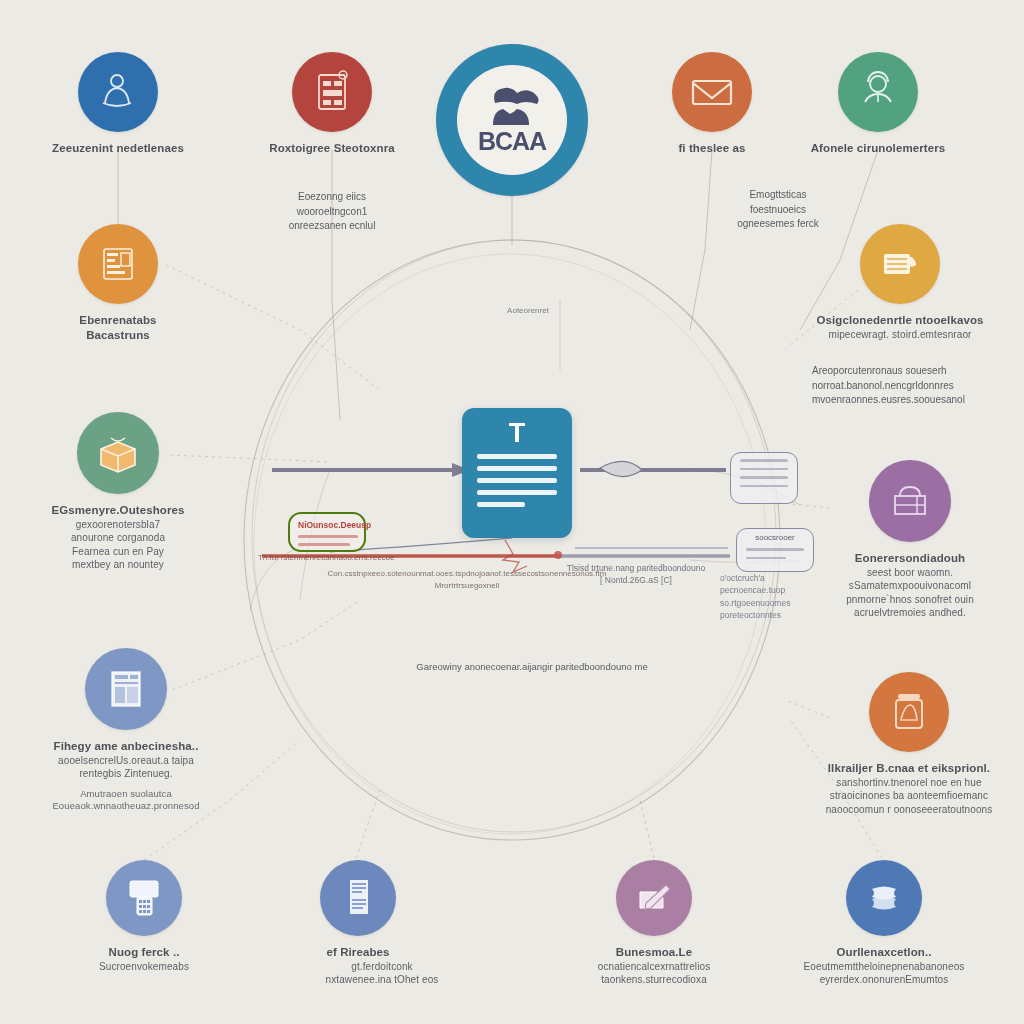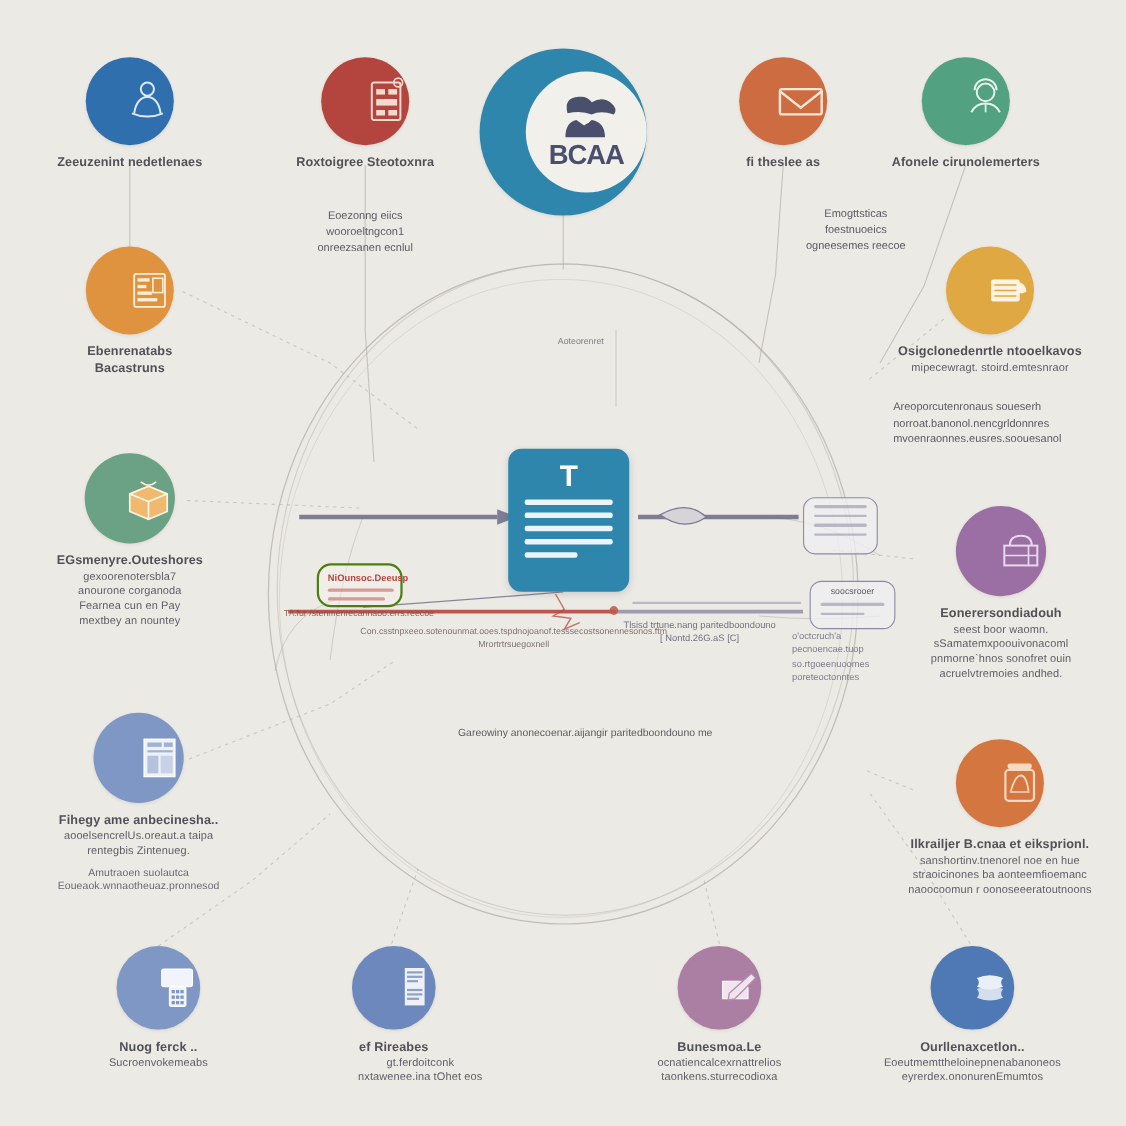--- a/index.html
+++ b/index.html
@@ -10,21 +10,21 @@
     position:relative;
   }
   #stage{position:absolute;inset:0;width:1024px;height:1024px;}
   .layer{position:absolute;inset:0;width:1024px;height:1024px;}
   svg.layer{pointer-events:none;}
 
   
   .node{position:absolute;display:flex;flex-direction:column;align-items:center;}
   .circle{
     border-radius:50%;
-    display:flex;align-items:center;justify-content:flex-end;
+    display:flex;align-items:center;justify-content:center;
     box-shadow:0 1px 3px rgba(80,75,65,.12);
   }
   .circle svg{display:block;}
   .caption{
     margin-top:9px;text-align:center;
     color:#3b3b44;
     line-height:1.32;
     letter-spacing:.1px;
     filter:blur(.35px);
     opacity:.88;
@@ -423,21 +423,21 @@
     <div>Tlsisd trtune.nang  paritedboondouno</div>
     <div>[ Nontd.26G.aS [C]</div>
   </div>
 
   <div class="snippet" style="left:232px;top:190px;width:200px;white-space:pre-line;">Eoezonng eiics
 wooroeltngcon1
 onreezsanen ecnlul</div>
 
   <div class="snippet" style="left:688px;top:188px;width:180px;white-space:pre-line;">Emogttsticas
 foestnuoeics
-ogneesemes reecoe</div>
+ogneesemes ferck</div>
 
   <div class="snippet" style="left:812px;top:364px;width:220px;white-space:pre-line;text-align:left;">Areoporcutenronaus soueserh
 norroat.banonol.nencgrldonnres
 mvoenraonnes.eusres.soouesanol</div>
 
   <div class="snippet" style="left:478px;top:277px;width:100px;font-size:8px;opacity:.65;margin-top:28px;">Aoteorenret</div>
 
   <div class="snippet" style="left:352px;top:660px;width:360px;font-size:9.5px;">Gareowiny anonecoenar.aijangir paritedboondouno me</div>
 
 </div>

